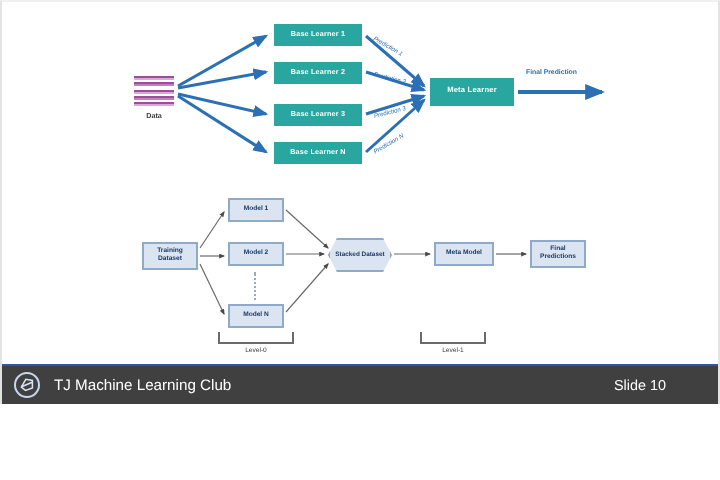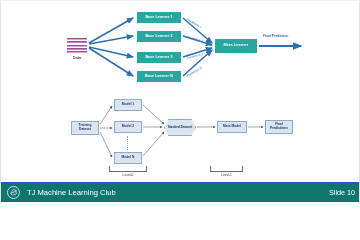--- a/index.html
+++ b/index.html
@@ -128,35 +128,35 @@
   #bracket-1 { left: 209px; top: 73px; width: 33px; }
   .bracket-label {
     position: absolute; font-size: 3.3px; color: #3a3a3a; text-align: center;
   }
   #level-0-label { left: 108px; top: 80px; width: 38px; }
   #level-1-label { left: 209px; top: 80px; width: 33px; }
 
   
   #footer {
     position: absolute; left: 0; bottom: 0; width: 360px; height: 20px;
-    background: #0f766e;
+    background: #404040;
     border-top: 1.5px solid #2f55a8;
     display: flex; align-items: center;
   }
   #footer-logo {
     width: 13px; height: 13px; margin-left: 6px;
     border: .9px solid #c9d6ee; border-radius: 50%;
     display: flex; align-items: center; justify-content: center;
     flex: none;
   }
   #footer-title {
     color: #ffffff; font-size: 7.6px; margin-left: 7px; white-space: nowrap;
   }
   #footer-slide {
-    color: #ffffff; font-size: 7.2px; margin-left: auto; margin-right: 6px; white-space: nowrap;
+    color: #ffffff; font-size: 7.2px; margin-left: auto; margin-right: 28px; white-space: nowrap;
   }
   svg { display: block; overflow: visible; }
 </style>
 </head>
 <body>
 
 <div id="slide">
 
   <div id="top-diagram">
 

